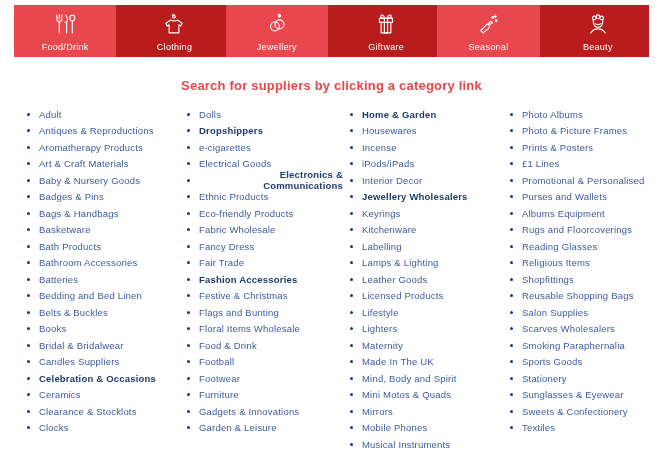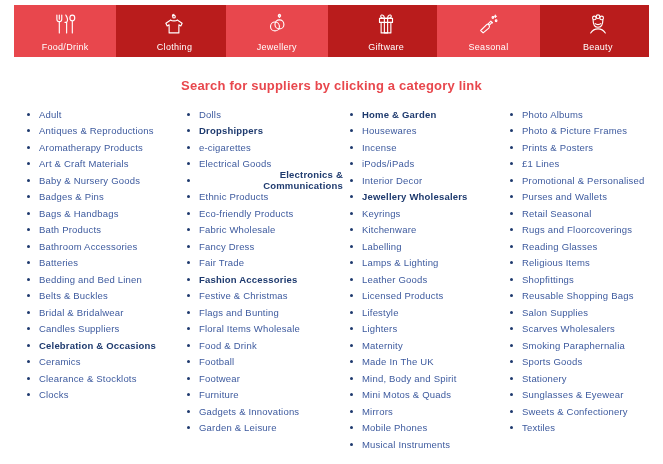--- a/index.html
+++ b/index.html
@@ -128,37 +128,45 @@
       <li>
       <span class="bullet"></span>
       <a class="cat-link">Badges &amp; Pins</a>
     </li>
       <li>
       <span class="bullet"></span>
       <a class="cat-link">Bags &amp; Handbags</a>
     </li>
       <li>
       <span class="bullet"></span>
+      <a class="cat-link">Basketware</a>
+    </li>
+      <li>
+      <span class="bullet"></span>
       <a class="cat-link">Bath Products</a>
     </li>
       <li>
       <span class="bullet"></span>
       <a class="cat-link">Bathroom Accessories</a>
     </li>
       <li>
       <span class="bullet"></span>
       <a class="cat-link">Batteries</a>
     </li>
       <li>
       <span class="bullet"></span>
       <a class="cat-link">Bedding and Bed Linen</a>
     </li>
       <li>
       <span class="bullet"></span>
       <a class="cat-link">Belts &amp; Buckles</a>
+    </li>
+      <li>
+      <span class="bullet"></span>
+      <a class="cat-link">Books</a>
     </li>
       <li>
       <span class="bullet"></span>
       <a class="cat-link">Bridal &amp; Bridalwear</a>
     </li>
       <li>
       <span class="bullet"></span>
       <a class="cat-link">Candles Suppliers</a>
     </li>
       <li class="bold">
@@ -369,21 +377,21 @@
       <li>
       <span class="bullet"></span>
       <a class="cat-link">Promotional &amp; Personalised</a>
     </li>
       <li>
       <span class="bullet"></span>
       <a class="cat-link">Purses and Wallets</a>
     </li>
       <li>
       <span class="bullet"></span>
-      <a class="cat-link">Retail Seasonal</a>
+      <a class="cat-link">Albums Equipment</a>
     </li>
       <li>
       <span class="bullet"></span>
       <a class="cat-link">Rugs and Floorcoverings</a>
     </li>
       <li>
       <span class="bullet"></span>
       <a class="cat-link">Reading Glasses</a>
     </li>
       <li>

